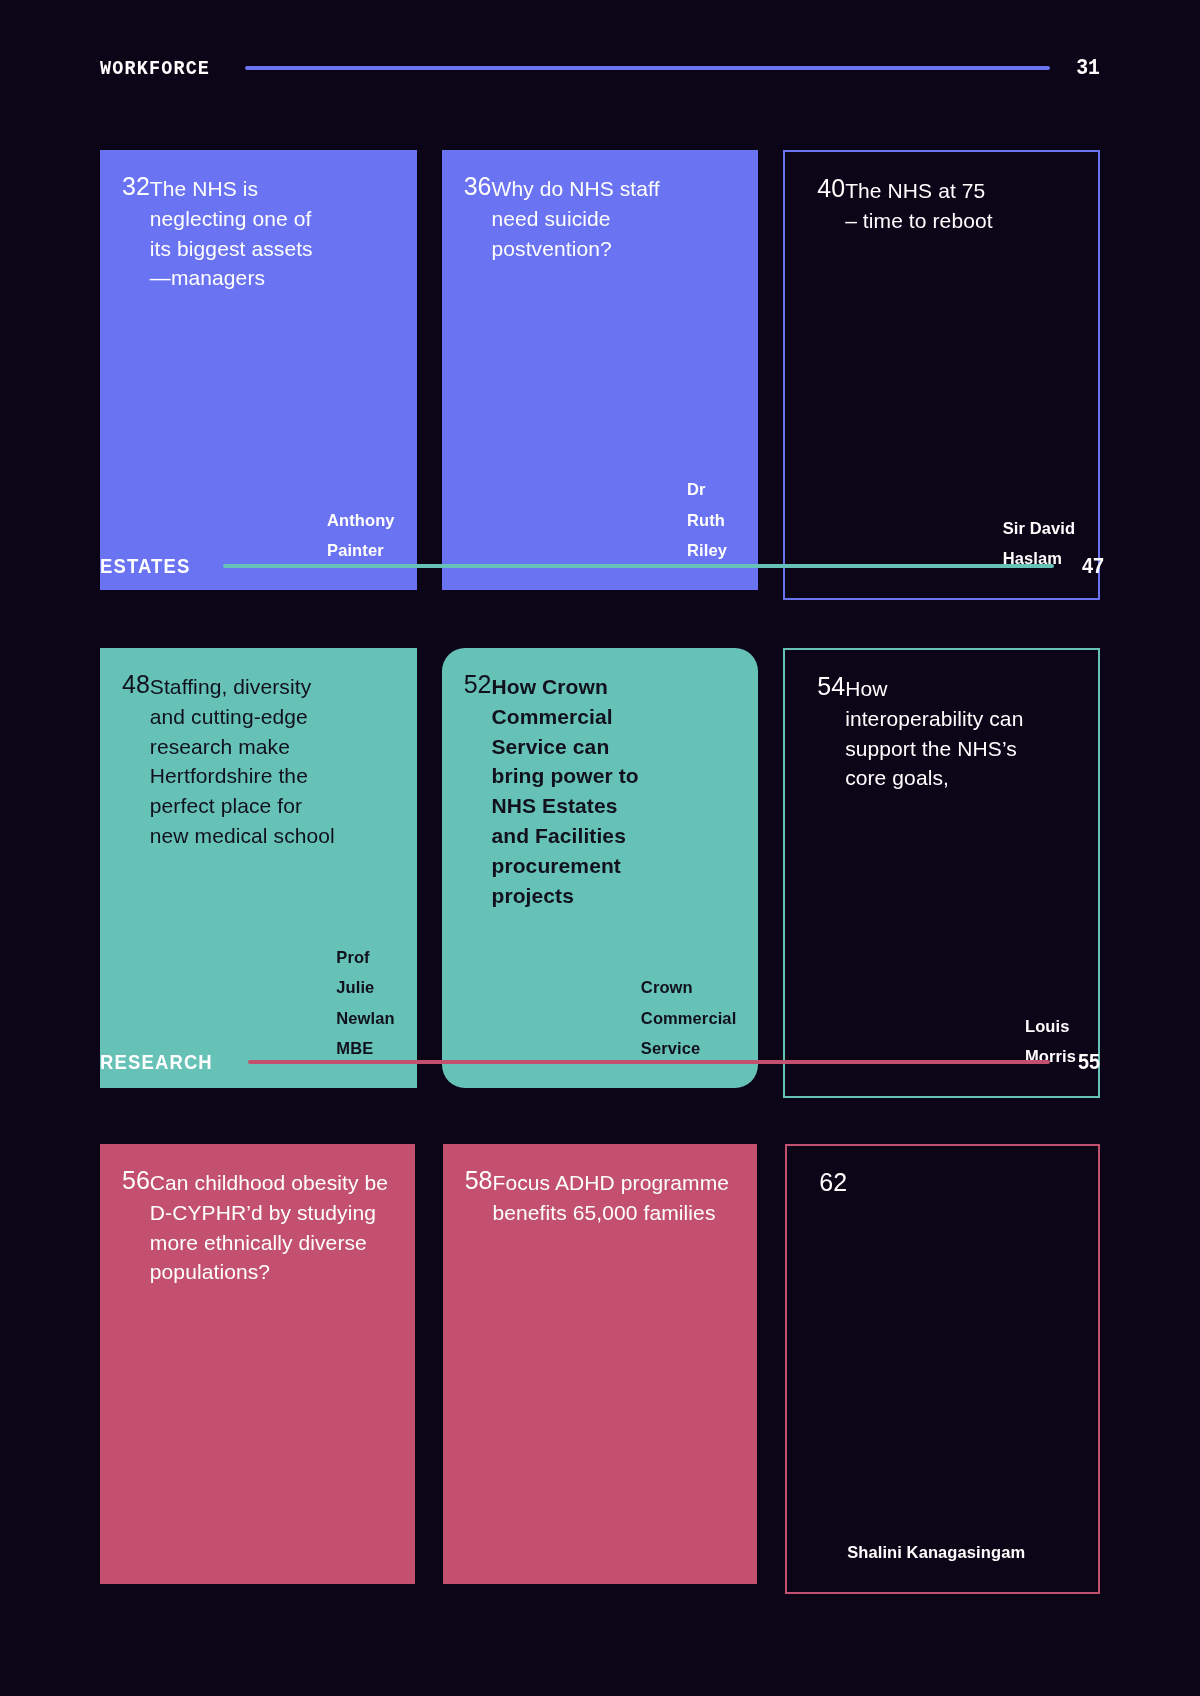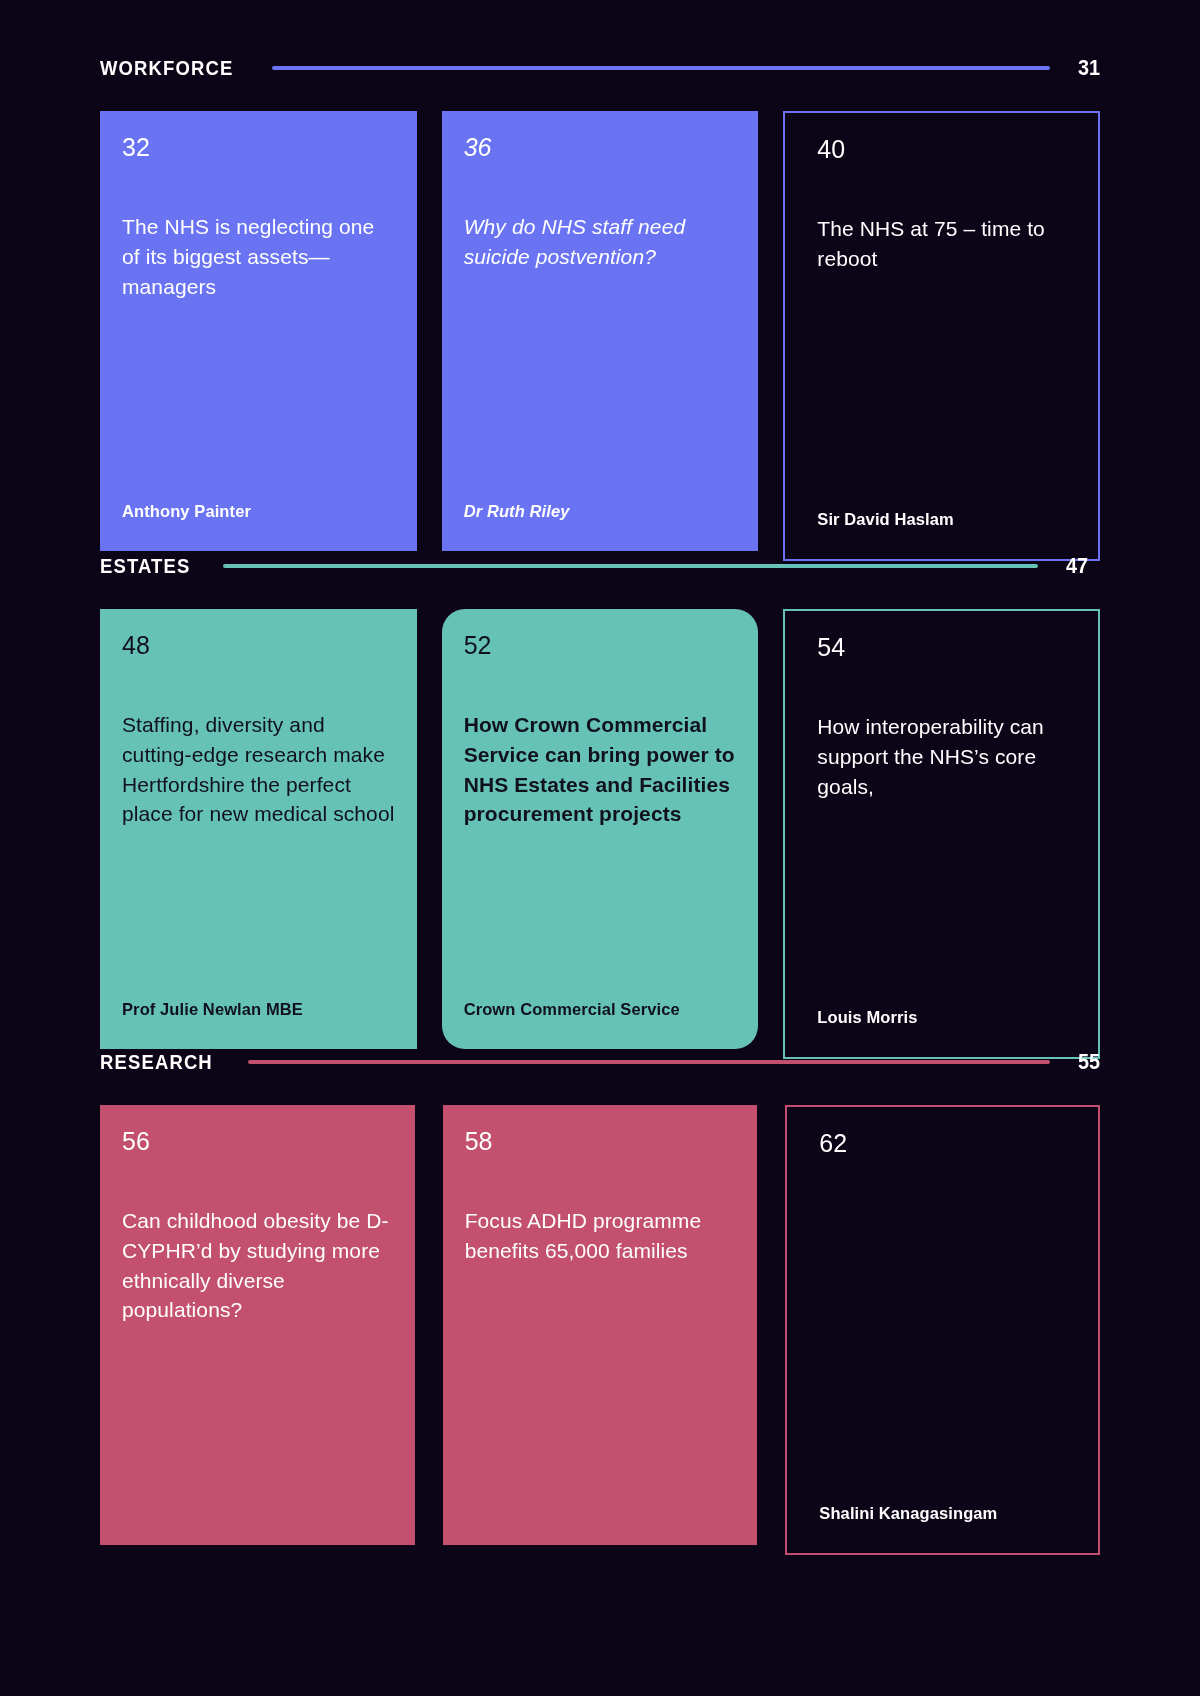--- a/index.html
+++ b/index.html
@@ -52,23 +52,24 @@
   
   .card-row {
     display: grid;
     grid-template-columns: 1fr 1fr 1fr;
     gap: 25px;
     align-items: start;
   }
   .card {
     position: relative;
     display: flex;
-    flex-direction: column;
+    flex-direction: row;
     height: 440px;
     padding: 24px 22px 24px 22px;
+    margin-top: 39px;
   }
   .card.filled { border: 0; }
   .card.outlined {
     background: transparent;
     border-width: 2px;
     border-style: solid;
     height: 450px;
     padding-left: 32px;
   }
   .card-num {
@@ -103,45 +104,45 @@
   .tone-light .card-author { color: #ffffff; }
 
   
   .section-block { margin-bottom: 0; }
 </style>
 </head>
 <body>
 
 <div class="page">
   <div id="sections-root">
-      <div class="section-block" style="position: absolute; left: 100px; right: 100px; top: 48px;">
+      <div class="section-block" style="position: absolute; left: 100px; right: 100px; top: 48px; font-family: Liberation Mono, monospace;">
         <div class="section-header">
           <div class="section-title">WORKFORCE</div>
           <div class="section-rule" style="background: rgb(106, 115, 242);"></div>
           <div class="section-page">31</div>
         </div>
       </div>
       <div class="card-row" style="position: absolute; left: 100px; right: 100px; top: 111px;">
         <a class="card filled tone-light" style="text-decoration: none; background: rgb(106, 115, 242);">
           <div class="card-num">32</div>
           <div class="card-title">The NHS is neglecting one of its biggest assets—managers</div>
           <div class="card-author">Anthony Painter</div>
         </a>
-        <a class="card filled tone-light" style="text-decoration: none; background: rgb(106, 115, 242); font-style: italic;">
+        <a class="card filled tone-light" style="text-decoration: none; background: rgb(106, 115, 242);">
           <div class="card-num">36</div>
           <div class="card-title">Why do NHS staff need suicide postvention?</div>
           <div class="card-author">Dr Ruth Riley</div>
         </a>
         <a class="card outlined tone-light" style="text-decoration: none; border-color: rgb(106, 115, 242);">
           <div class="card-num">40</div>
           <div class="card-title">The NHS at 75 – time to reboot</div>
           <div class="card-author">Sir David Haslam</div>
         </a>
       </div>
-      <div class="section-block" style="position: absolute; left: 100px; right: 112px; top: 546px;">
+      <div class="section-block" style="position: absolute; left: 100px; right: 96px; top: 546px;">
         <div class="section-header">
           <div class="section-title">ESTATES</div>
           <div class="section-rule" style="background: rgb(102, 194, 182);"></div>
           <div class="section-page">47</div>
         </div>
       </div>
       <div class="card-row" style="position: absolute; left: 100px; right: 100px; top: 609px;">
         <a class="card filled tone-dark" style="text-decoration: none; background: rgb(102, 194, 182);">
           <div class="card-num">48</div>
           <div class="card-title">Staffing, diversity and cutting-edge research make Hertfordshire the perfect place for new medical school</div>

